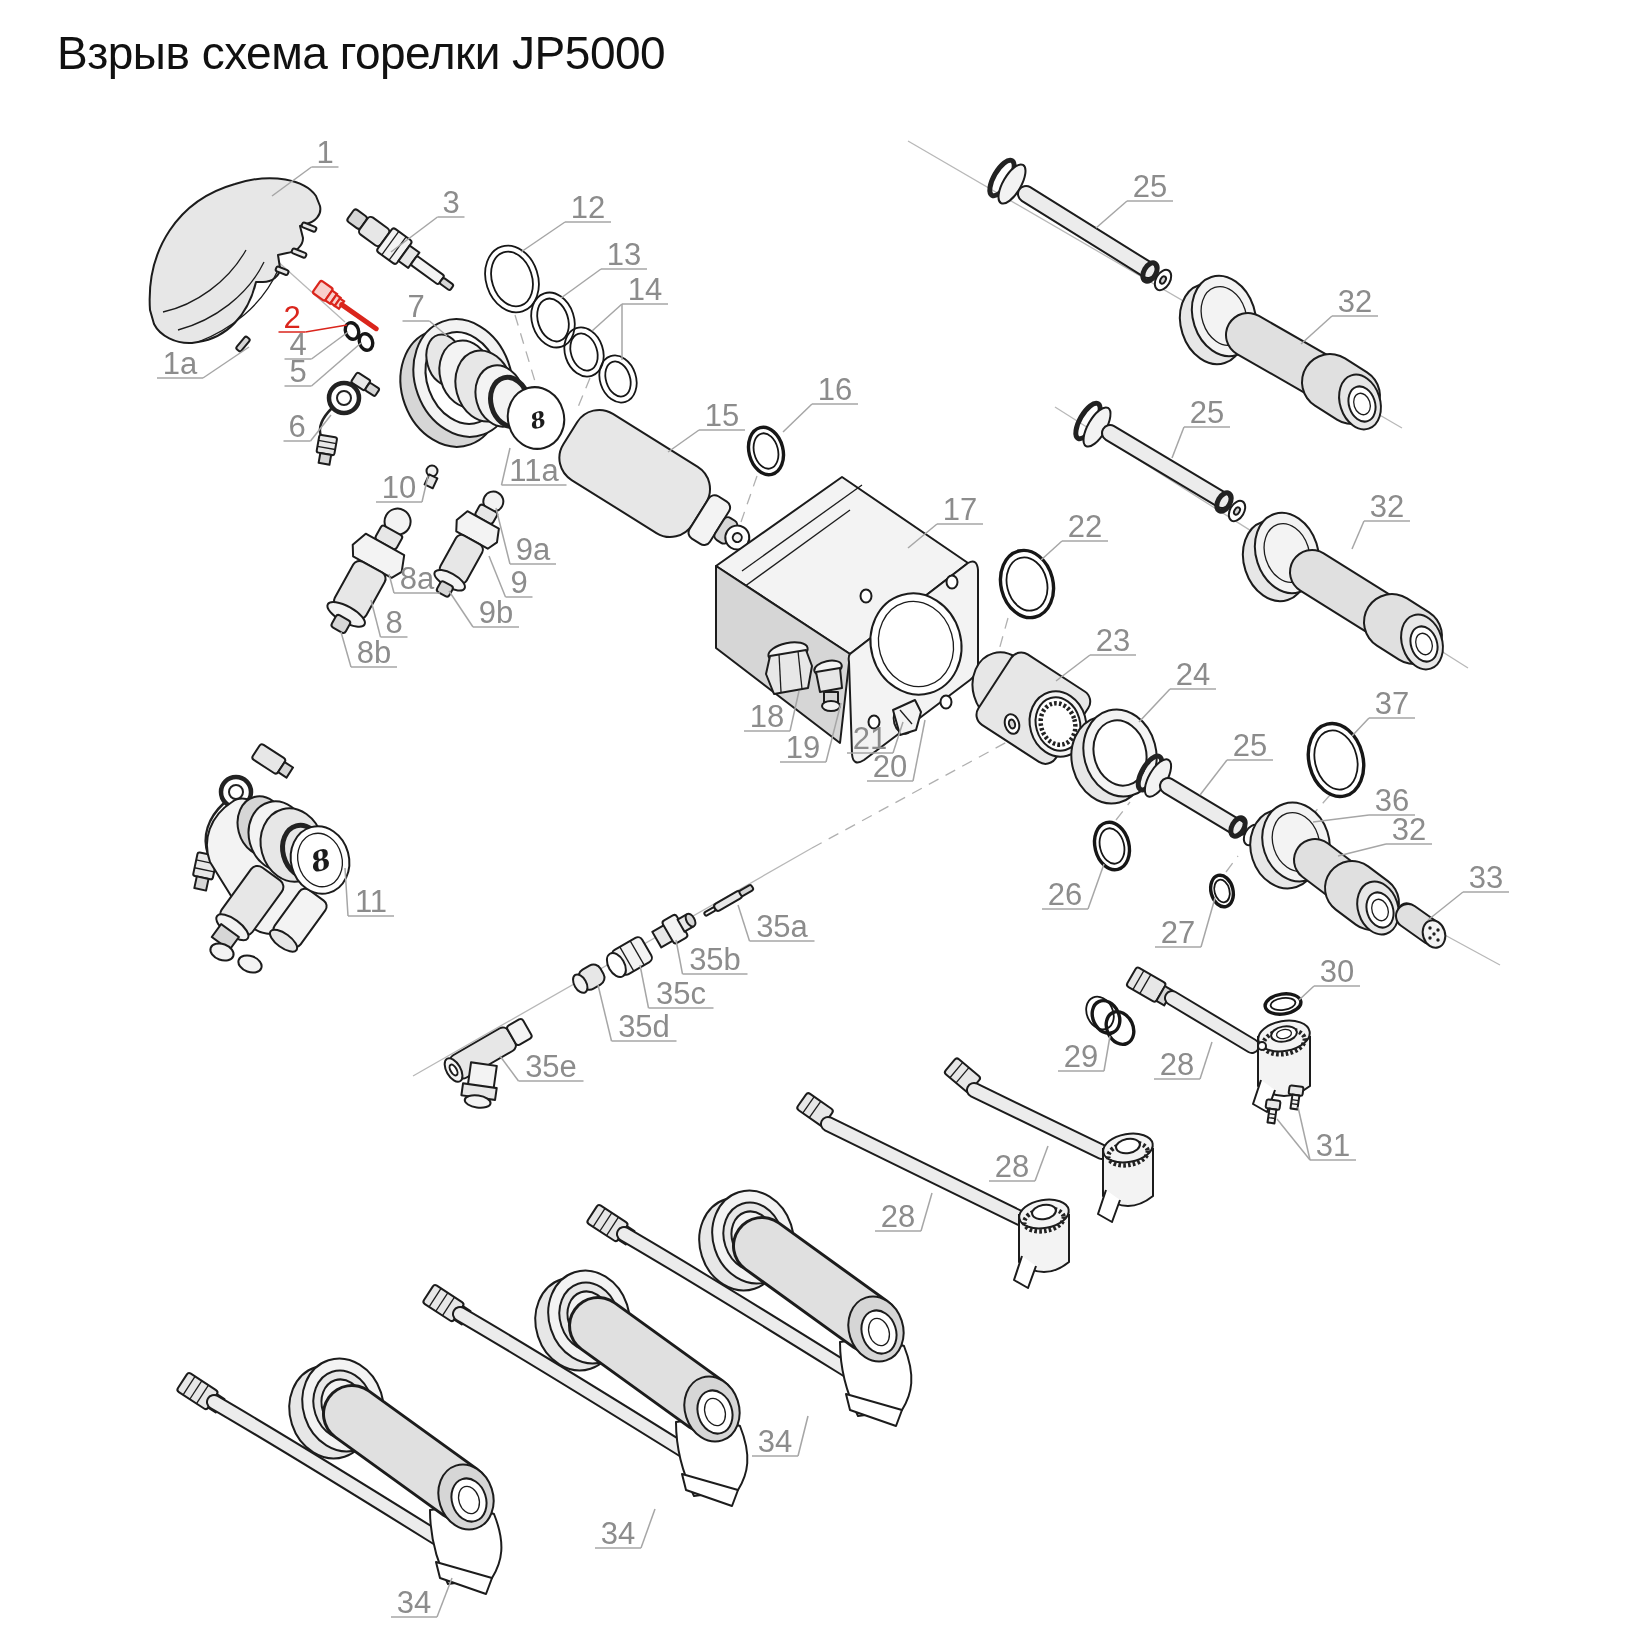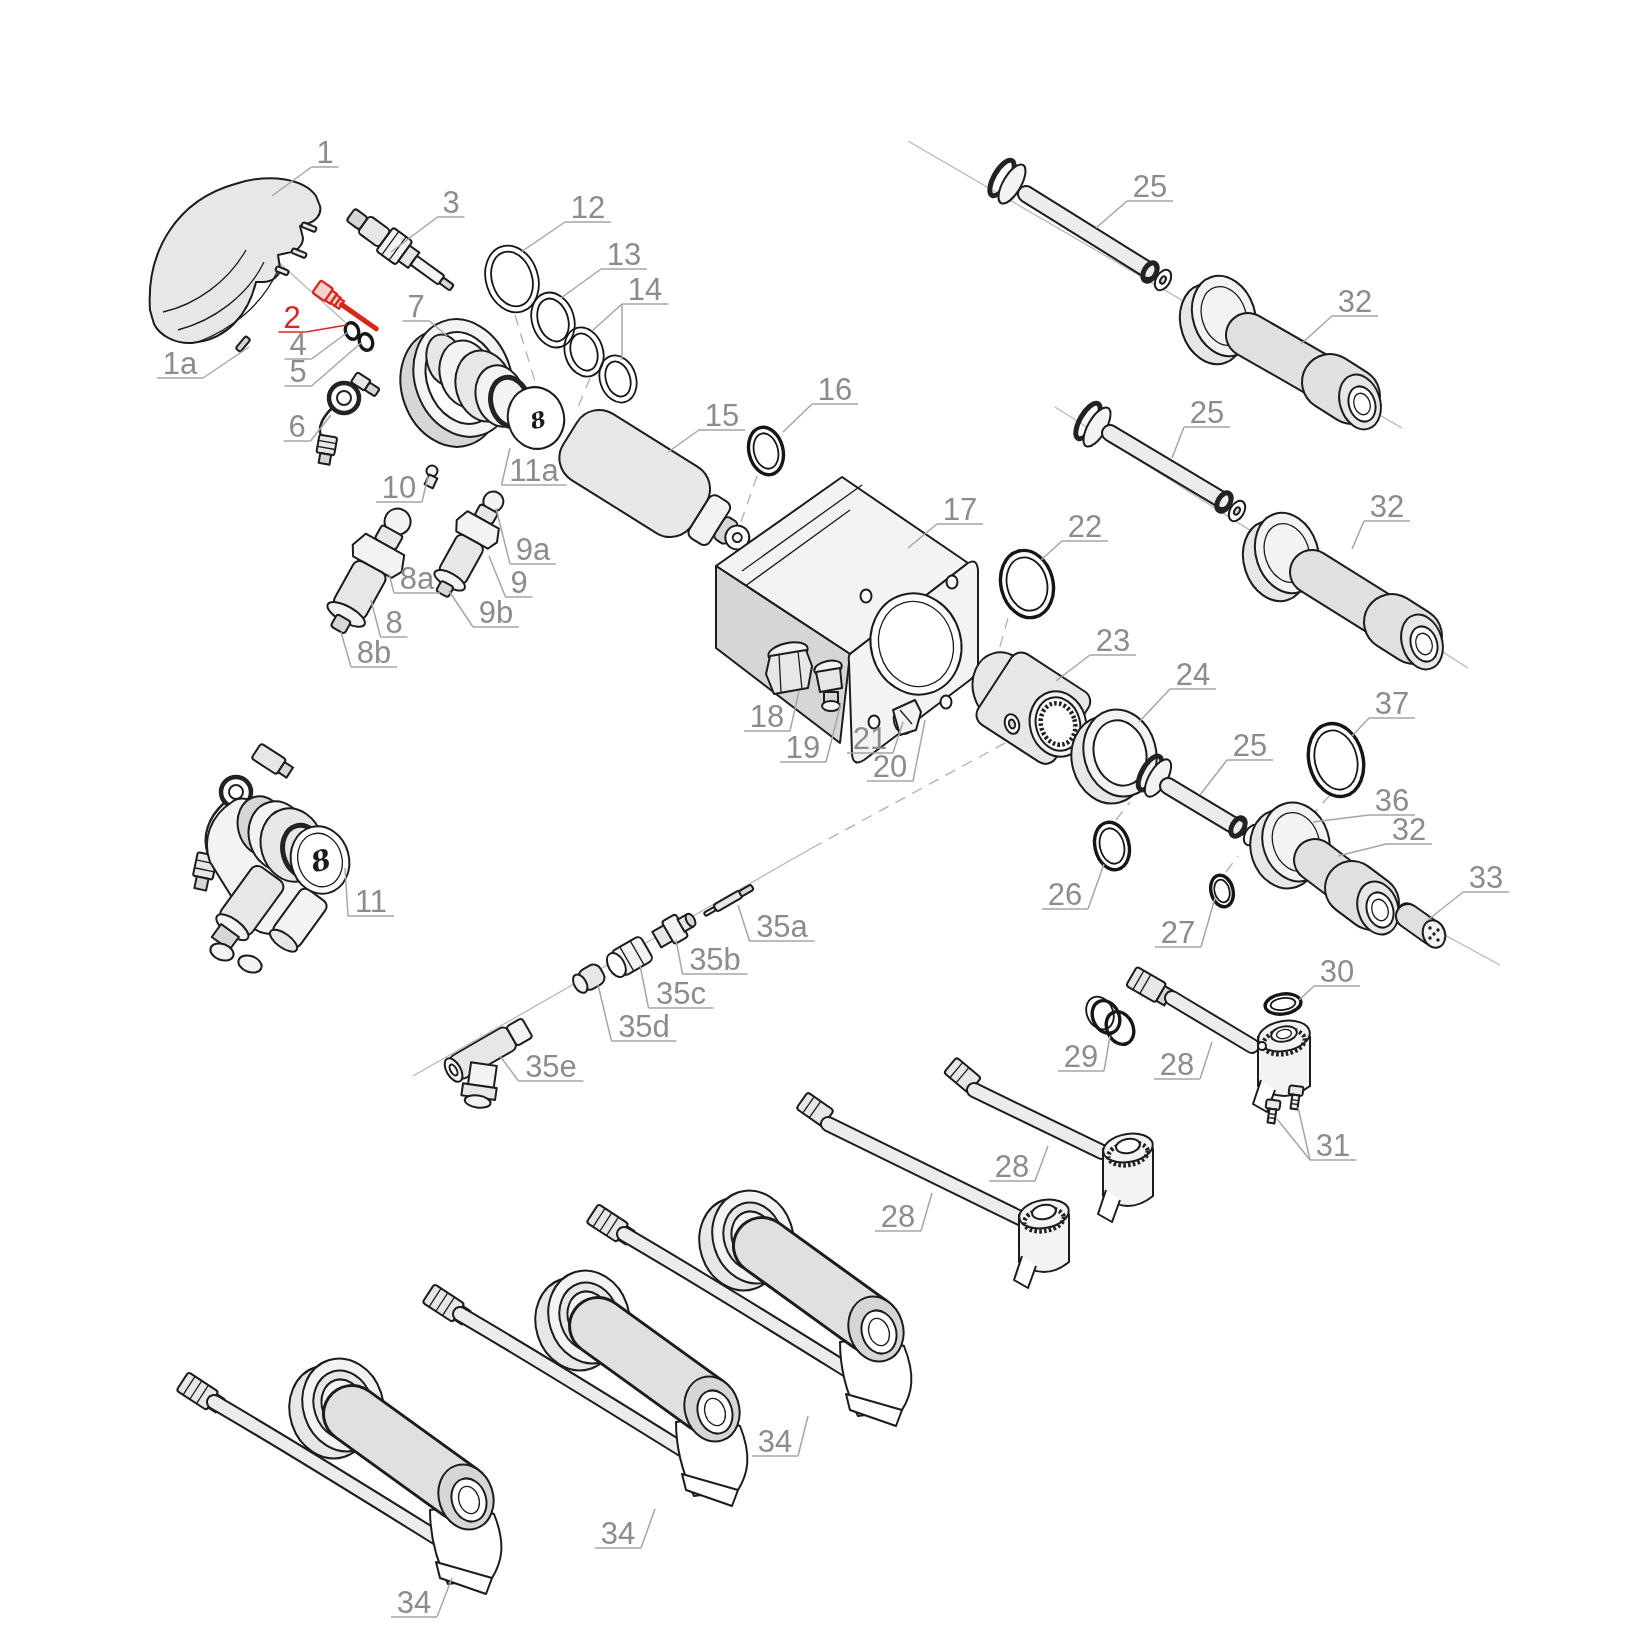--- a/index.html
+++ b/index.html
@@ -24,20 +24,21 @@
   .rf{fill:#f9d0cc;stroke:#da251c;stroke-width:2.2}
   .rl{stroke:#da251c;stroke-width:5;stroke-linecap:round;fill:none}
   .callout-text{font:31px "Liberation Sans",sans-serif;text-anchor:middle;dominant-baseline:central;}
   .stamp{font-family:"DejaVu Serif",serif;font-style:italic;font-weight:bold;
          text-anchor:middle;dominant-baseline:central;fill:#1c1c1c;}
 </style>
 </head>
 <body>
 
 <div id="page">
+  <h1 id="title">Взрыв схема горелки JP5000</h1>
 
   <svg id="art" width="1652" height="1652" viewBox="0 0 1652 1652">
 
     <defs>
       <g id="asm34">
         <g transform="rotate(33 205 1396)">
           <rect x="178" y="1385" width="36" height="22" rx="3" class="s f2"></rect>
           <line x1="186" y1="1385" x2="186" y2="1407" class="s thin"></line>
           <line x1="194" y1="1385" x2="194" y2="1407" class="s thin"></line>
           <line x1="202" y1="1385" x2="202" y2="1407" class="s thin"></line>

